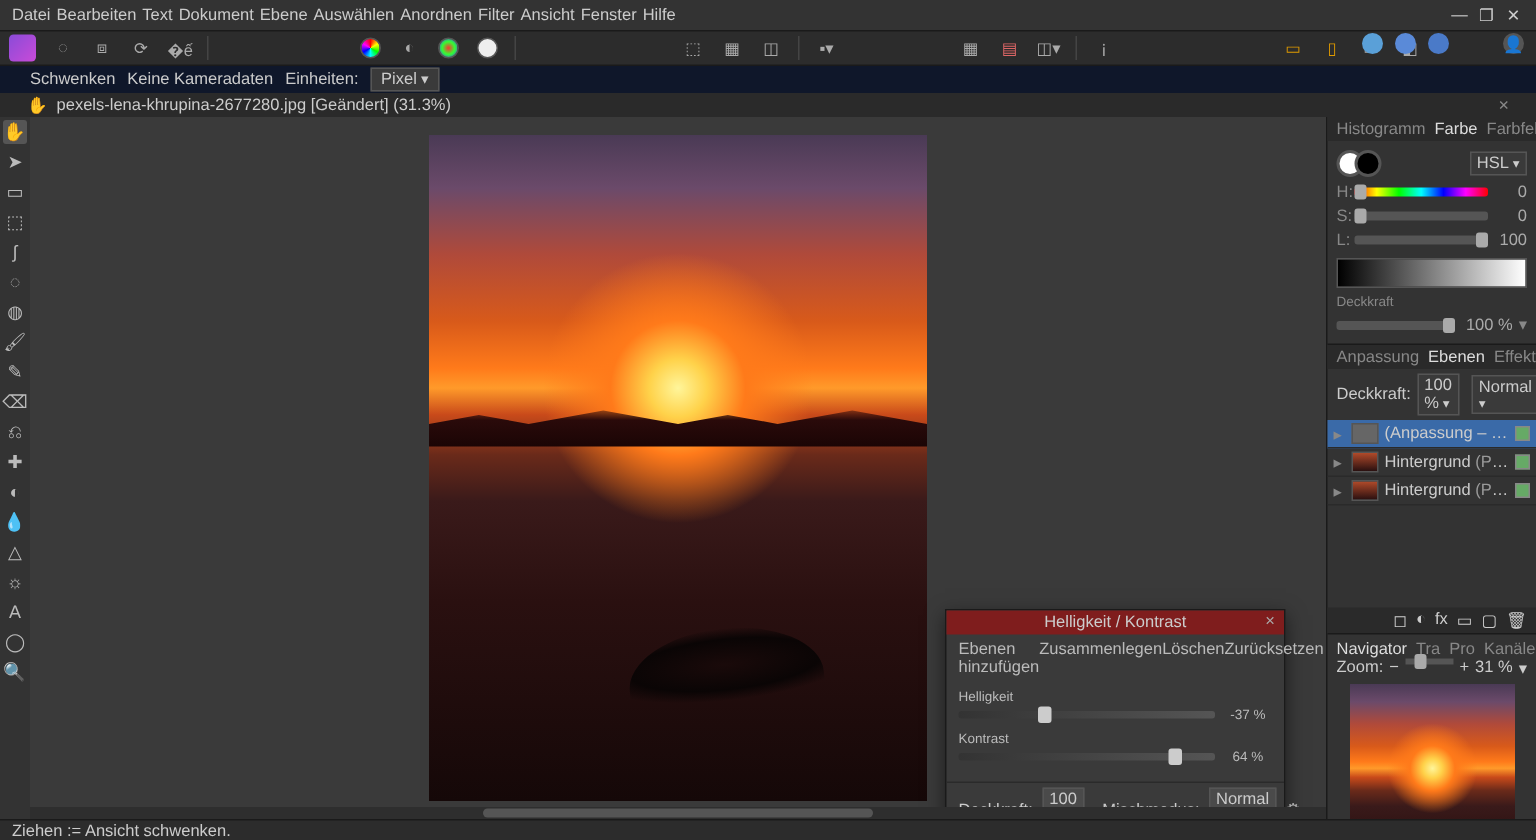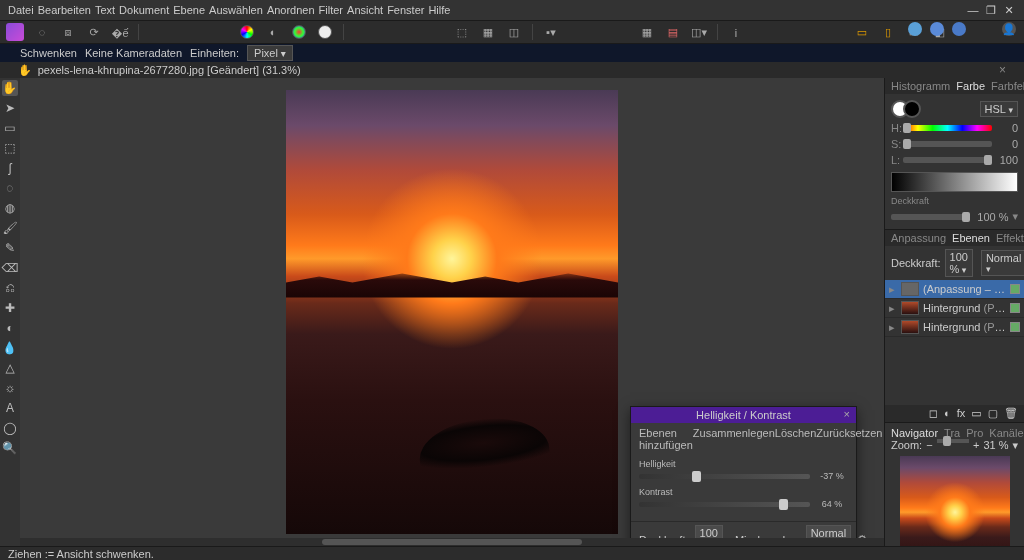--- a/index.html
+++ b/index.html
@@ -58,21 +58,21 @@
 .nav-panel { border-top: 1px solid #1a1a1a; padding: 4px 6px; }
 .nav-ctrls { display: flex; align-items: flex-start; gap: 4px; font-size: 9px; }
 .nav-ctrls .track { flex: 1; height: 4px; background: #555; position: relative; }
 .nav-ctrls .track .knob { position: absolute; left: 20%; top: -3px; width: 8px; height: 10px; background: #aaa; border-radius: 2px; }
 .nav-thumb { margin-top: 4px; width: 100%; aspect-ratio: 332/444; max-height: 150px;
   background:
     radial-gradient(circle at 50% 38%, #fff59a 0%, #ffd24a 6%, #ff7a1a 14%, transparent 28%),
     linear-gradient(to bottom, #4a3a55 0%, #6b4a6a 8%, #b04a3a 18%, #d85a1a 28%, #ff7a1a 35%, #ff9a2a 38%, #c94a1a 42%, #6a2a1a 48%, #3a1a1a 55%, #2a1010 70%, #150808 100%);
   margin-left: auto; margin-right: auto; width: 110px; height: 148px; }
 .dialog { position: absolute; left: 630px; top: 406px; width: 227px; background: #3a3a3a; border: 1px solid #1a1a1a; box-shadow: 0 4px 12px rgba(0,0,0,0.5); }
-.dialog .titlebar { background: #4c1d95; text-align: center; padding: 2px; font-size: 10px; position: relative; }
+.dialog .titlebar { background: #7f1d1d; text-align: center; padding: 2px; font-size: 10px; position: relative; }
 .dialog .titlebar .x { position: absolute; right: 6px; top: 1px; cursor: pointer; color: #aaa; }
 .dialog .links { display: flex; justify-content: space-between; padding: 4px 8px; font-size: 10px; }
 .dialog .links span { color: #bbb; cursor: pointer; }
 .dialog .body { padding: 4px 8px 6px; }
 .dialog .lab { font-size: 9px; color: #bbb; }
 .dialog .slrow { display: flex; align-items: center; gap: 6px; margin: 2px 0 6px; }
 .dialog .slrow .track { flex: 1; height: 5px; background: linear-gradient(to right, #333, #555); position: relative; border-radius: 2px; }
 .dialog .slrow .track .knob { position: absolute; top: -3px; width: 9px; height: 11px; background: #ccc; border-radius: 2px; }
 .dialog .slrow .val { width: 32px; text-align: center; font-size: 9px; color: #bbb; }
 .dialog .chkrow { text-align: right; font-size: 9px; color: #bbb; }

